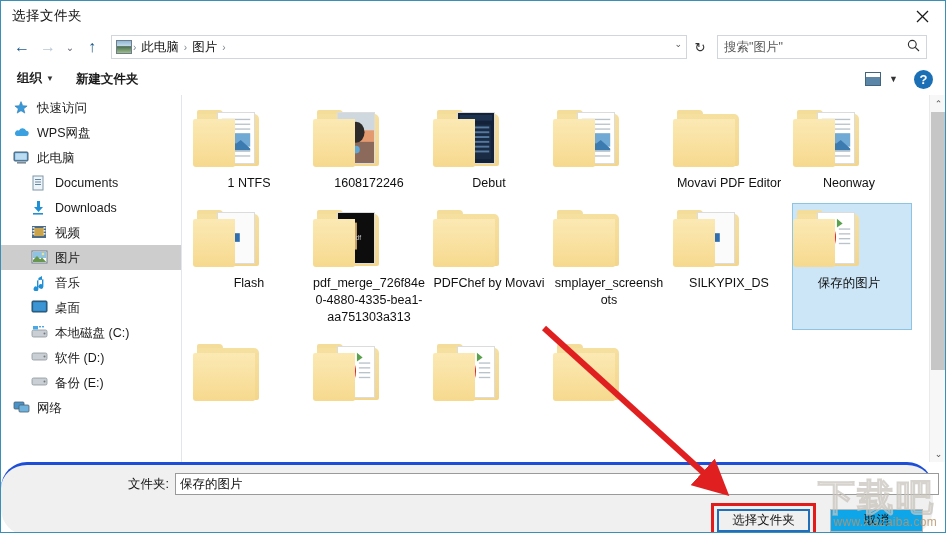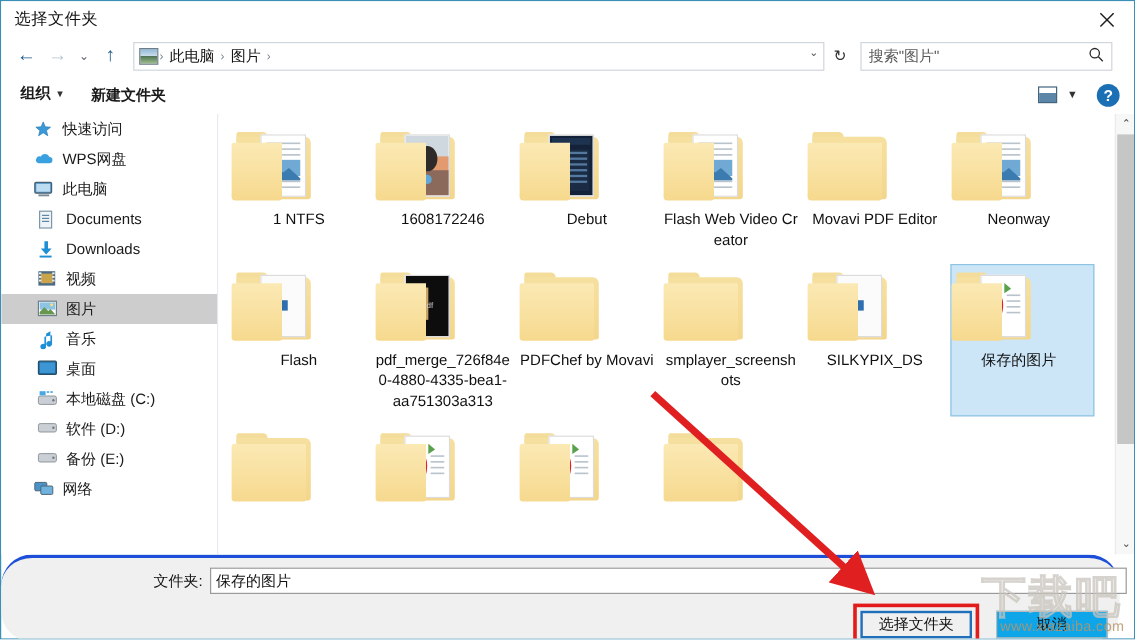--- a/index.html
+++ b/index.html
@@ -197,21 +197,21 @@
   }
   .side-item.sel { background: #cdcdcd; }
   .side-ico {
     width: 18px; height: 16px;
     margin-right: 6px;
     flex: 0 0 18px;
     position: relative;
   }
   .side-label { line-height: 16px; }
 
-  .level0 { padding-left: 27px; }
+  .level0 { padding-left: 12px; }
   .level1 { padding-left: 30px; }
 
   
   .filepane {
     flex: 1;
     position: relative;
     background: #ffffff;
     overflow: hidden;
   }
   .grid {
@@ -658,21 +658,20 @@
                   <rect x="4" y="21" width="30" height="14" fill="#6fa9d4"></rect>
                   <path d="M4 33l8-7 7 6 5-4 10 9v2H4z" fill="#3c7bb0"></path>
                   <g fill="#b9c3cb">
                     <rect x="4" y="39" width="30" height="1.4"></rect>
                     <rect x="4" y="44" width="30" height="1.4"></rect>
                   </g>
                 </svg>
               </div>
               <div class="f-front"></div>
             </div>
-            <div class="cell-label">Flash Web Video Creator</div>
           </div>
           <div class="cell">
             <div class="folder">
               <div class="f-tab"></div>
               <div class="f-back"></div>
               <div class="f-front wide"></div>
             </div>
             <div class="cell-label">Movavi PDF Editor</div>
           </div>
           <div class="cell">

